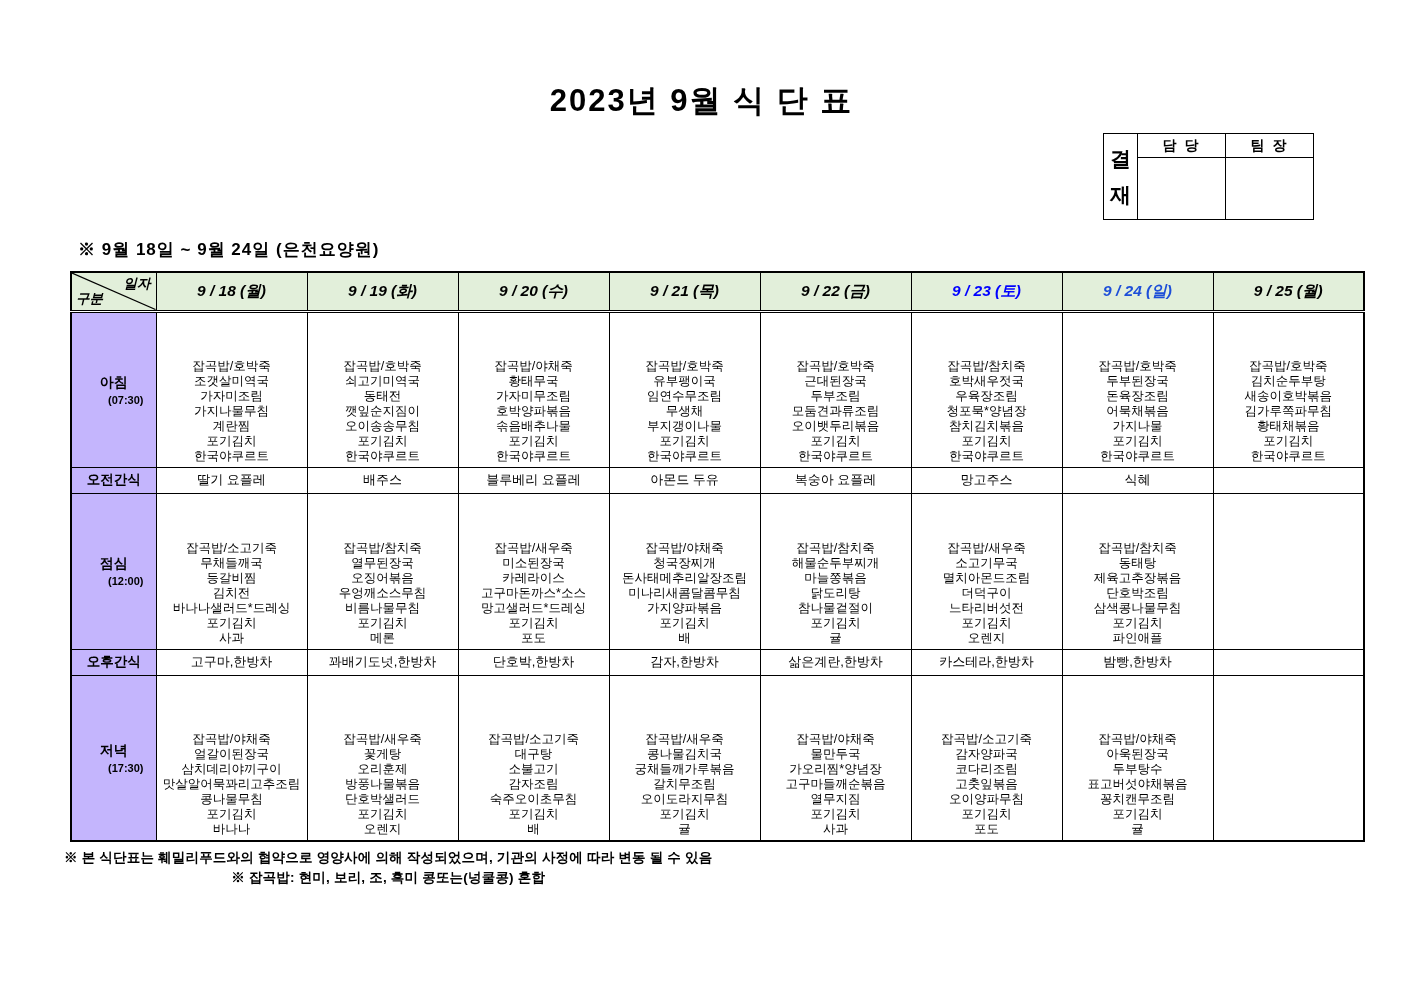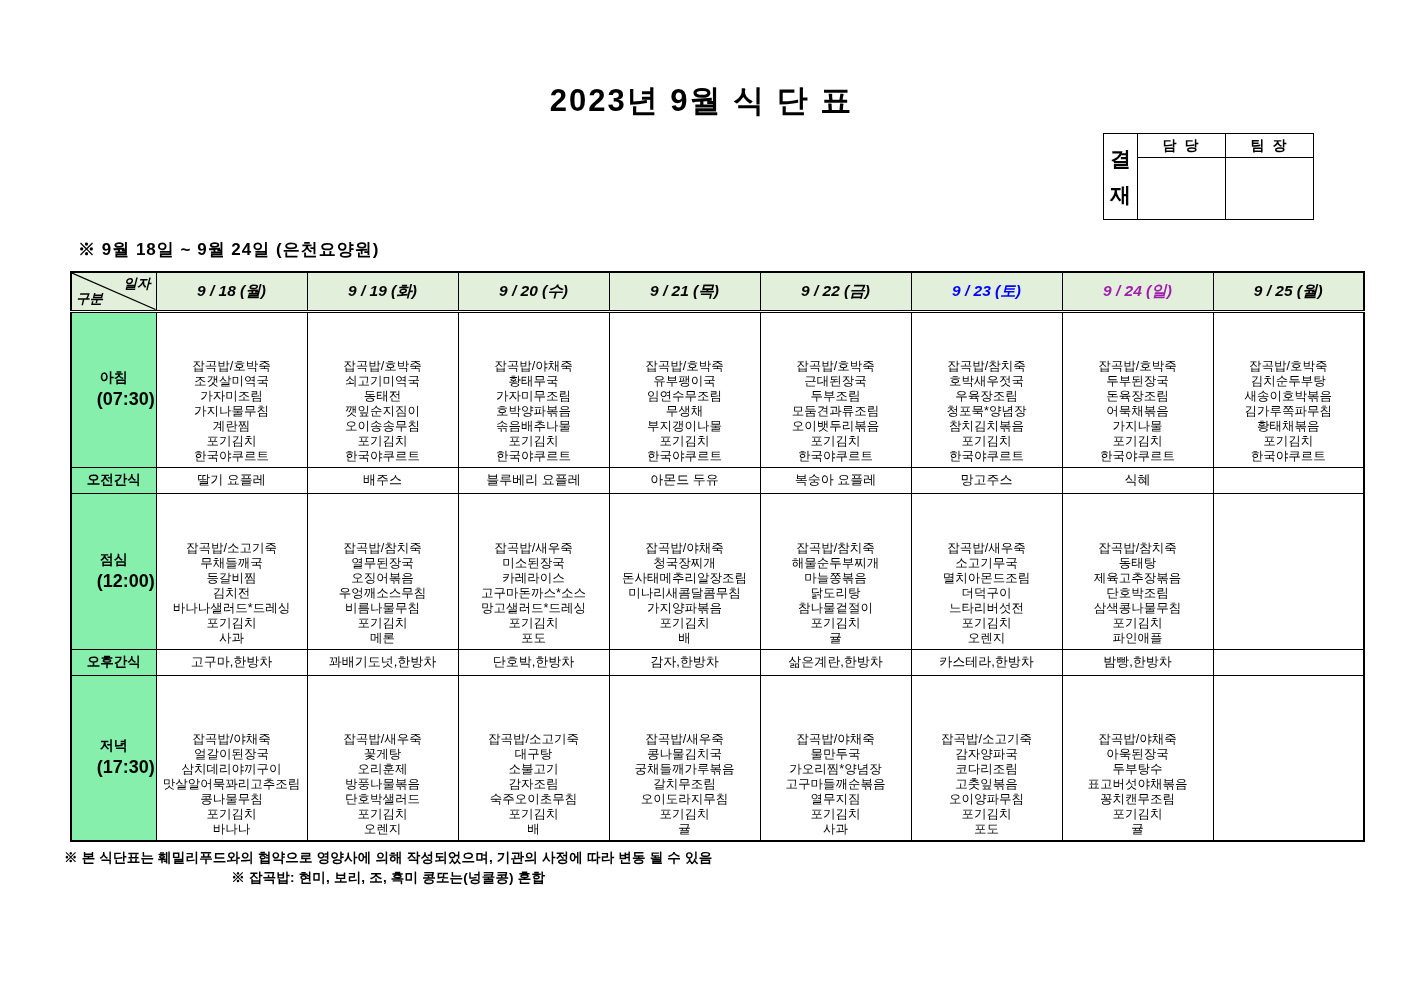--- a/index.html
+++ b/index.html
@@ -51,23 +51,23 @@
     height:39px; background:#e2efda; font-size:15.5px; font-weight:bold;
     border-bottom:3px double #000;
     font-style:italic;
   }
   .corner-cell { position:relative; padding:0; }
   .corner-cell svg { position:absolute; inset:0; width:100%; height:100%; }
   .corner-top { position:absolute; top:2px; right:5px; font-size:13.5px; font-weight:bold; }
   .corner-bottom { position:absolute; bottom:2px; left:4px; font-size:13.5px; font-weight:bold; }
 
   .row-label, .snack-label {
-    background:#86efac; font-weight:bold; font-size:14px;
-  }
-  .row-label .time-line { display:block; font-size:18px; margin-top:2px;padding-left:24px; }
+    background:#c4b5fd; font-weight:bold; font-size:14px;
+  }
+  .row-label .time-line { display:block; font-size:11px; margin-top:2px;padding-left:24px; }
   .snack-label { font-size:13.5px; }
 
   .row-meal td { height:156px; padding:0; }
   .row-dinner td { height:166px; }
   .row-snack td { height:26px; font-size:13px; }
 
   .items {
     display:flex; flex-direction:column; justify-content:flex-end;
     height:100%; padding:3px 1px;
   }
@@ -111,21 +111,21 @@
           </svg>
         <span class="corner-top">일자</span>
         <span class="corner-bottom">구분</span>
       </th>
     <th style="color: rgb(0, 0, 0); margin-left: 8px;">9 / 18 (월)</th>
         <th style="color: rgb(0, 0, 0);">9 / 19 (화)</th>
         <th style="color: rgb(0, 0, 0);">9 / 20 (수)</th>
         <th style="color: rgb(0, 0, 0);">9 / 21 (목)</th>
         <th style="color: rgb(0, 0, 0);">9 / 22 (금)</th>
         <th style="color: rgb(0, 0, 255);">9 / 23 (토)</th>
-        <th style="color: #a21caf; margin-left: 24px;">9 / 24 (일)</th>
+        <th style="color: #1d4ed8; margin-left: 24px;">9 / 24 (일)</th>
         <th style="color: rgb(0, 0, 0);">9 / 25 (월)</th>
       </tr>
   </thead>
   <tbody>
       <tr class="row-meal row-breakfast">
         <th class="row-label"><span>아침</span><span class="time-line">(07:30)</span></th>
         <td>
           <div class="items">
             <div class="item">잡곡밥/호박죽</div>
             <div class="item">조갯살미역국</div>

